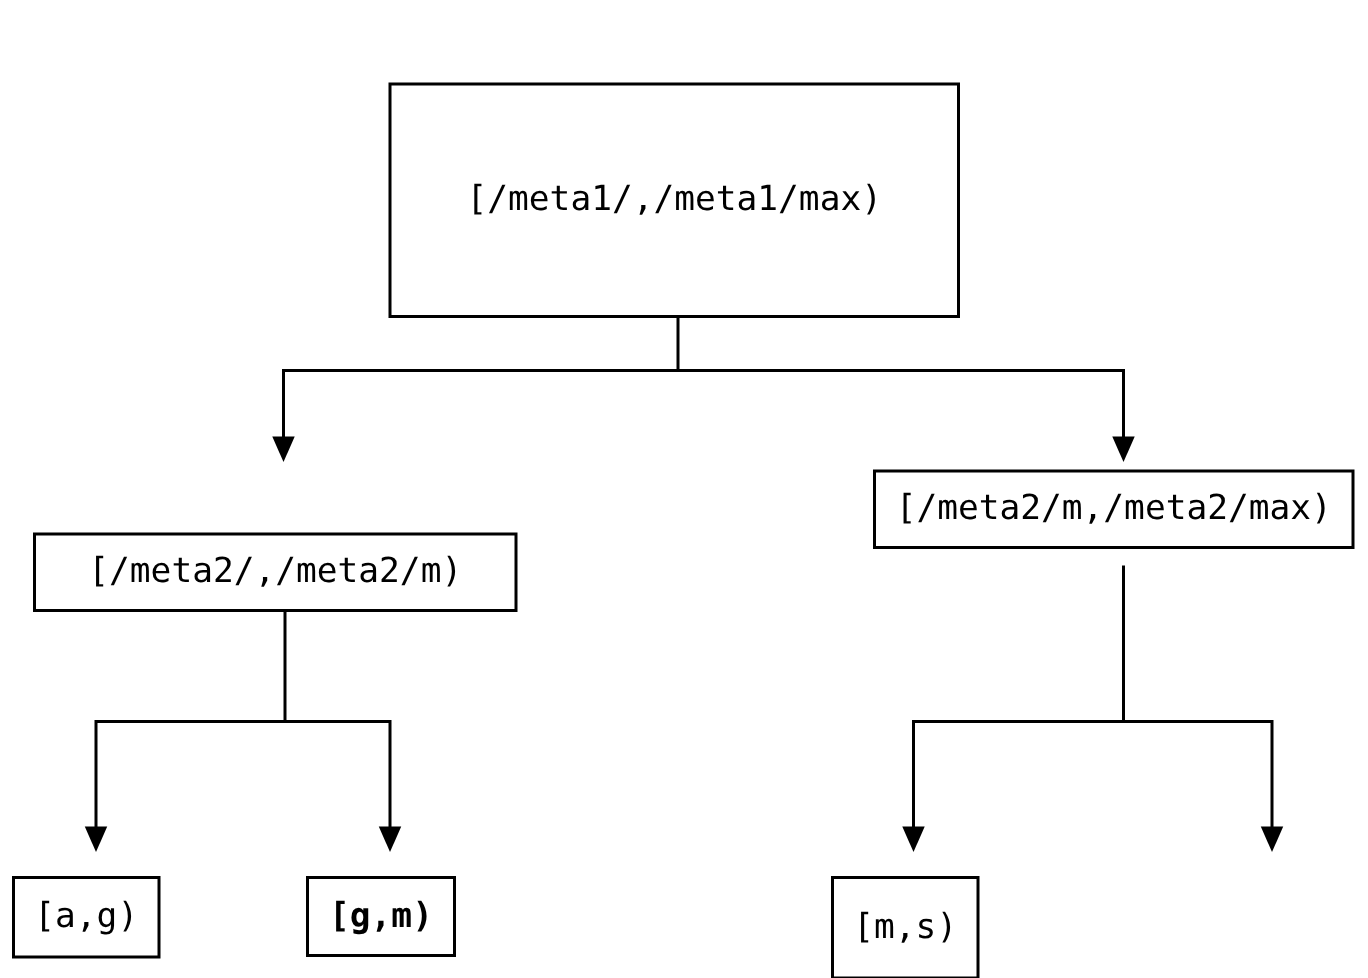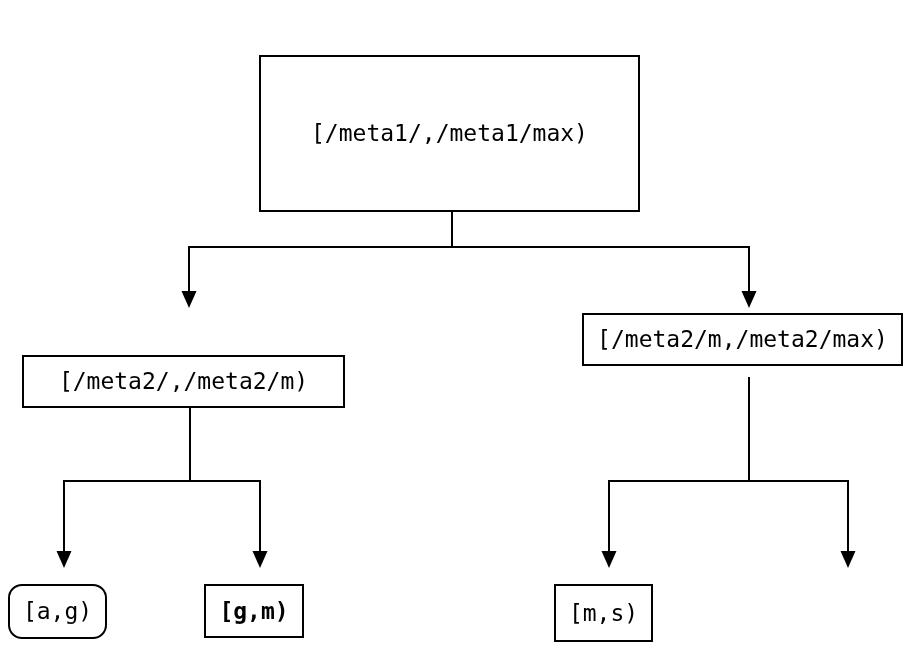--- a/index.html
+++ b/index.html
@@ -40,23 +40,23 @@
     display: flex;
     align-items: center;
     justify-content: center;
     font-size: 23px;
     line-height: 1;
     white-space: nowrap;
   }
   .node-root      { left: 259px; top: 13px;  width: 381px; height: 157px; margin-top: 42px; }
   .node-mid-left  { left: 22px;  top: 324px; width: 323px; height: 53px; margin-top: 31px; }
   .node-mid-right { left: 582px; top: 313px; width: 321px; height: 53px; }
-  .node-leaf-1    { left: 8px;   top: 584px; width: 99px;  height: 55px; border-radius: 14px; }
+  .node-leaf-1    { left: 8px;   top: 584px; width: 99px;  height: 55px; }
   .node-leaf-2    { left: 204px; top: 584px; width: 100px; height: 54px; font-weight: bold; }
-  .node-leaf-3    { left: 554px; top: 584px; width: 99px;  height: 58px; }
+  .node-leaf-3    { left: 554px; top: 584px; width: 99px;  height: 69px; }
   .node-leaf-4    { left: 778px; top: 584px; width: 126px; height: 55px; }
 </style>
 </head>
 <body>
 
 <div class="canvas">
 
   <svg class="edges" width="912" height="652" viewBox="0 0 912 652" aria-hidden="true">
 
     <path d="M452,170 L452,246"></path>

